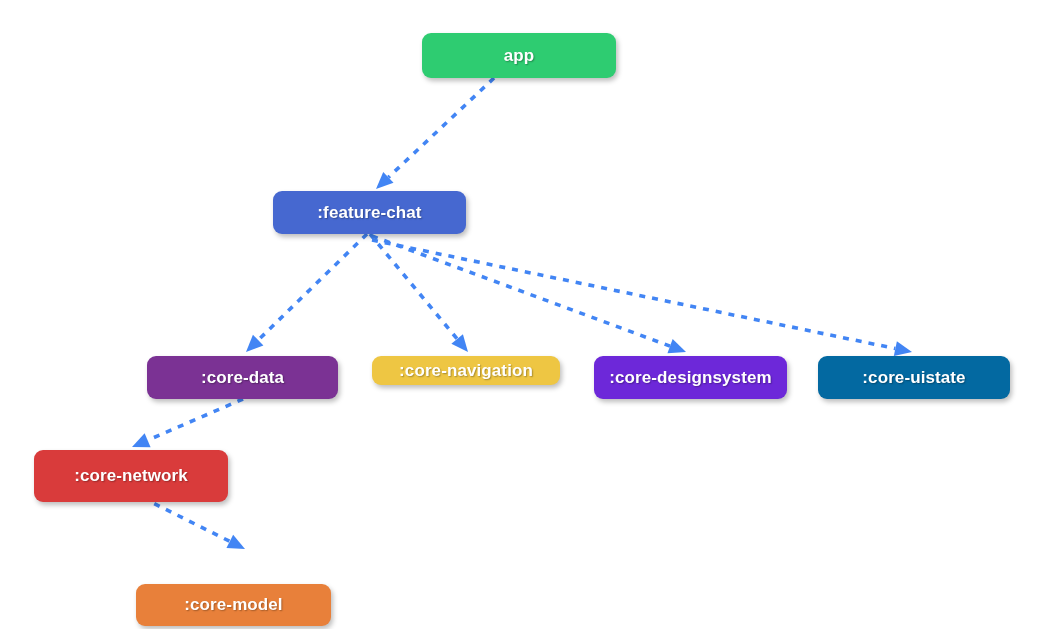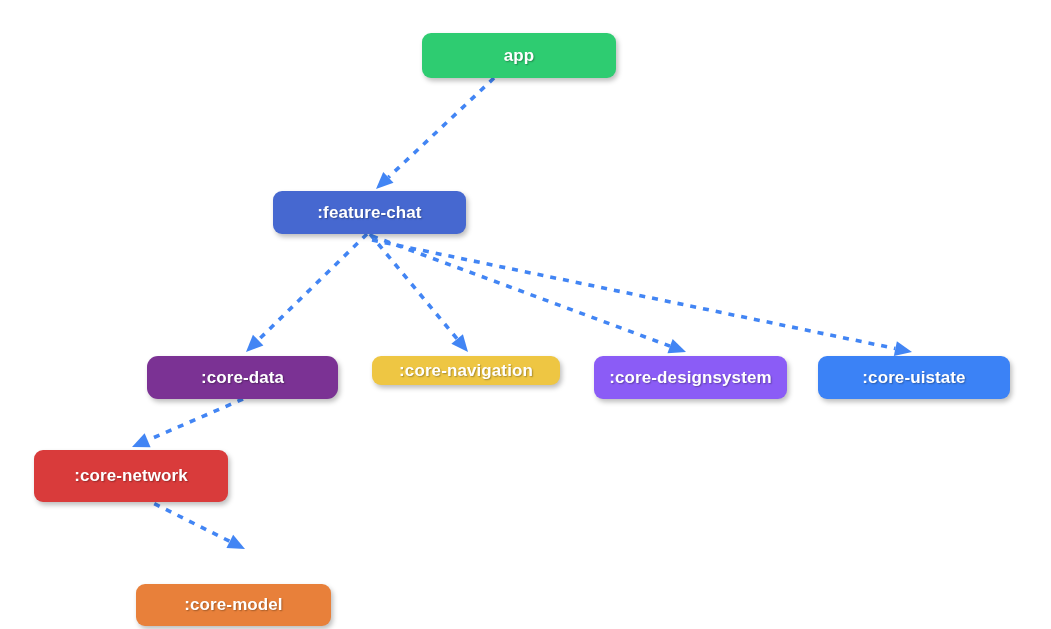--- a/index.html
+++ b/index.html
@@ -71,30 +71,30 @@
         <polygon points="245,549 226.44063578675176,548.1055728090001 233.14883971925113,534.6891649440014" fill="#4285f4"></polygon>
       </g>
   </svg>
 
   <div class="node" style="left: 398px; top: 33px; width: 194px; height: 45px; background: rgb(46, 204, 113); margin-left: 24px;">
     <span class="node-label">app</span>
   </div>
   <div class="node" style="left: 273px; top: 191px; width: 193px; height: 43px; background: rgb(70, 104, 208); justify-content: center;">
     <span class="node-label">:feature-chat</span>
   </div>
-  <div class="node" style="left: 147px; top: 356px; width: 191px; height: 43px; background: rgb(123, 50, 148); border-radius: 11px;">
+  <div class="node" style="left: 147px; top: 356px; width: 191px; height: 43px; background: rgb(123, 50, 148);">
     <span class="node-label">:core-data</span>
   </div>
   <div class="node" style="left: 372px; top: 356px; width: 188px; height: 29px; background: rgb(238, 198, 67);">
     <span class="node-label">:core-navigation</span>
   </div>
-  <div class="node" style="left: 594px; top: 356px; width: 193px; height: 43px; background: #8b5cf6; align-items: center;">
+  <div class="node" style="left: 594px; top: 356px; width: 193px; height: 43px; background: #6d28d9; align-items: center;">
     <span class="node-label">:core-designsystem</span>
   </div>
-  <div class="node" style="left: 818px; top: 356px; width: 192px; height: 43px; background: #3b82f6;">
+  <div class="node" style="left: 818px; top: 356px; width: 192px; height: 43px; background: #0369a1;">
     <span class="node-label">:core-uistate</span>
   </div>
   <div class="node" style="left: 34px; top: 450px; width: 194px; height: 52px; background: rgb(217, 59, 59);">
     <span class="node-label">:core-network</span>
   </div>
   <div class="node" style="left: 136px; top: 552px; width: 195px; height: 42px; background: rgb(232, 128, 58); margin-top: 32px;">
     <span class="node-label">:core-model</span>
   </div>
 
 </div>

